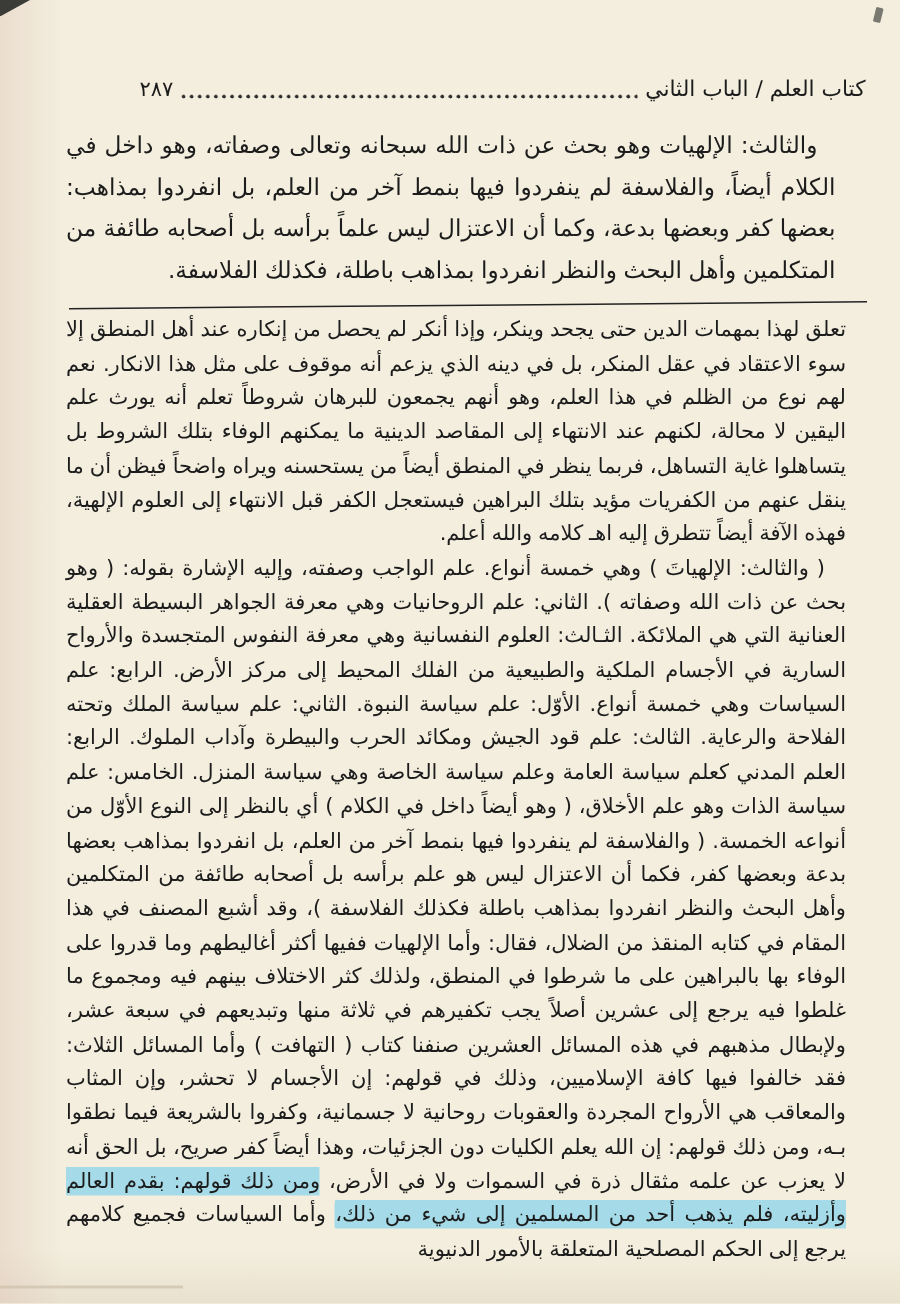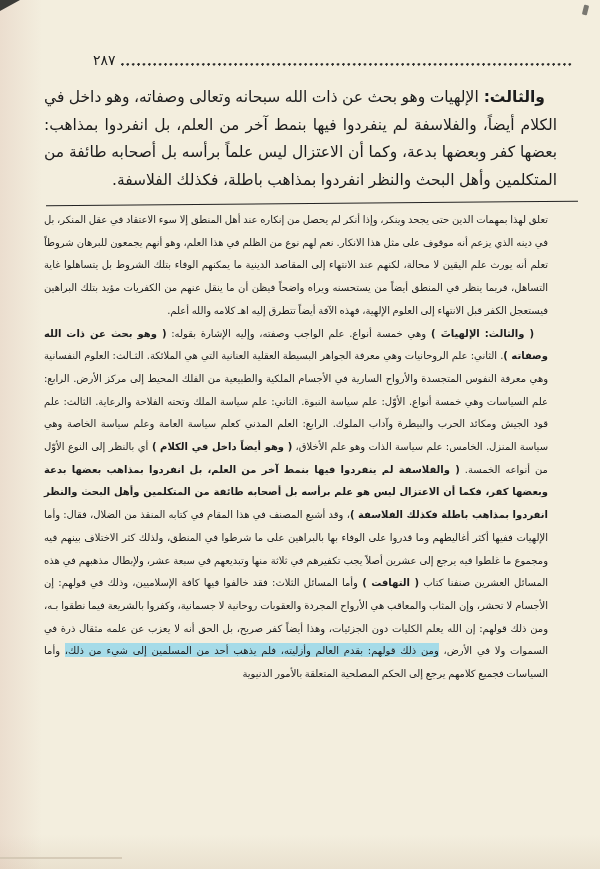--- a/index.html
+++ b/index.html
@@ -55,39 +55,40 @@
     text-align:justify;text-align-last:right;
     text-indent:12px;
     word-spacing:-0.5px;
   }
   .separator{
     position:absolute;top:203px;right:22px;left:46px;
     border-top:1.6px solid #232323;
     transform:rotate(-0.5deg);
   }
   .commentary{
-    position:absolute;top:209px;right:52px;left:44px;
-    font-size:10px;line-height:22.7px;
+    position:absolute;top:209px;right:36px;left:44px;
+    font-size:14px;line-height:22.7px;
     text-align:justify;text-align-last:right;
     word-spacing:-0.5px;
   }
   .commentary p{margin:0;}
   .para2{margin-top:4px;text-indent:14px;}
-  .seg-b{font-weight:bold;}
+  .seg-b{font-weight:normal;}
   .seg-h{background:var(--hl);box-shadow:0 1px 0 var(--hl), 0 -2px 0 var(--hl);}
 </style>
 </head>
 <body>
 
 <div class="edge-tint"></div>
 <div class="corner-tl"></div>
 <div class="speck-tr"></div>
 <div class="bottom-edge"></div>
 
 <div class="running-header">
+  <span class="header-title">كتاب العلم / الباب الثاني</span>
   <span class="dotted-leader"></span>
   <span class="page-number">٢٨٧</span>
 </div>
 
 <div class="main-paragraph"><span class="seg-b">والثالث: </span><span>الإلهيات وهو بحث عن ذات الله سبحانه وتعالى وصفاته، وهو داخل في الكلام أيضاً، والفلاسفة لم ينفردوا فيها بنمط آخر من العلم، بل انفردوا بمذاهب: بعضها كفر وبعضها بدعة، وكما أن الاعتزال ليس علماً برأسه بل أصحابه طائفة من المتكلمين وأهل البحث والنظر انفردوا بمذاهب باطلة، فكذلك الفلاسفة.</span></div>
 
 <div class="separator"></div>
 
 <div class="commentary">
   <p class="para1"><span>تعلق لهذا بمهمات الدين حتى يجحد وينكر، وإذا أنكر لم يحصل من إنكاره عند أهل المنطق إلا سوء الاعتقاد في عقل المنكر، بل في دينه الذي يزعم أنه موقوف على مثل هذا الانكار. نعم لهم نوع من الظلم في هذا العلم، وهو أنهم يجمعون للبرهان شروطاً تعلم أنه يورث علم اليقين لا محالة، لكنهم عند الانتهاء إلى المقاصد الدينية ما يمكنهم الوفاء بتلك الشروط بل يتساهلوا غاية التساهل، فربما ينظر في المنطق أيضاً من يستحسنه ويراه واضحاً فيظن أن ما ينقل عنهم من الكفريات مؤيد بتلك البراهين فيستعجل الكفر قبل الانتهاء إلى العلوم الإلهية، فهذه الآفة أيضاً تتطرق إليه اهـ كلامه والله أعلم.</span></p>

